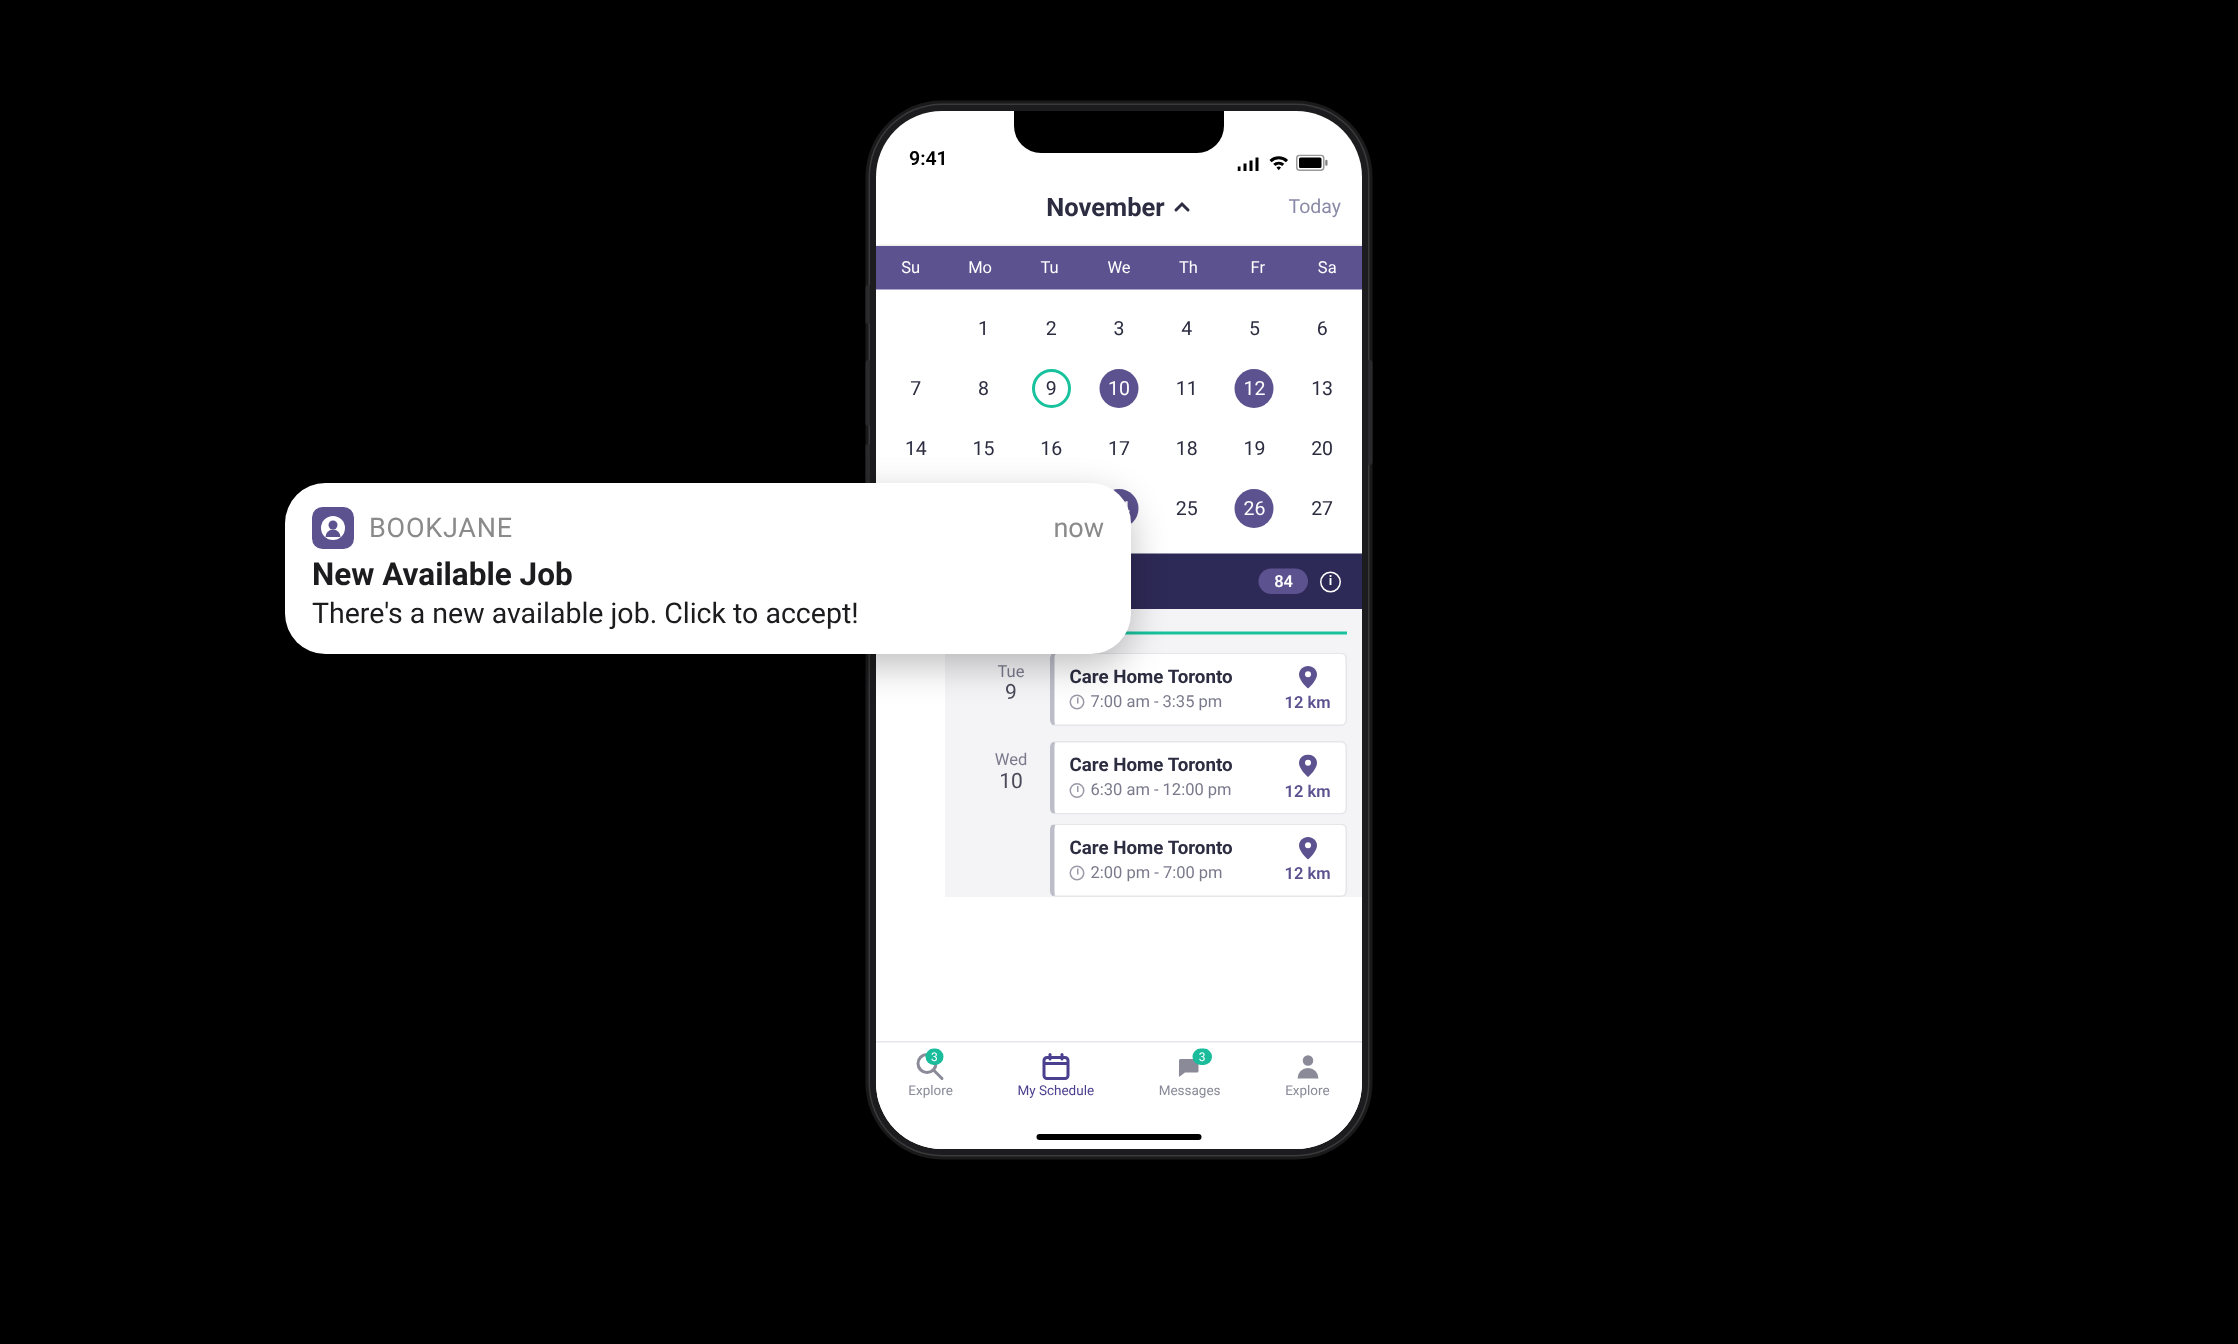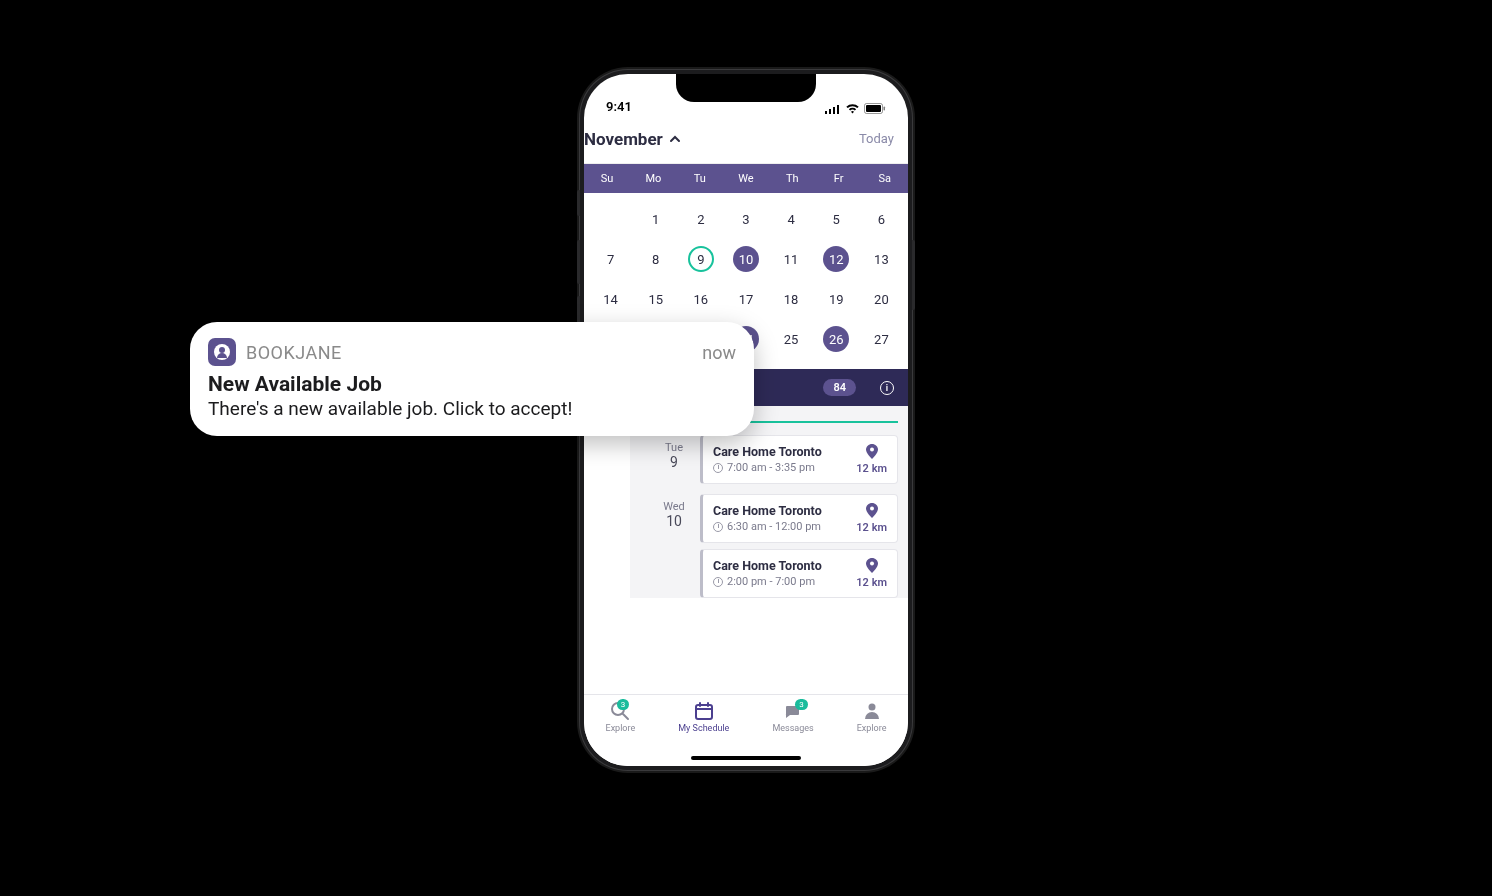--- a/index.html
+++ b/index.html
@@ -75,21 +75,21 @@
     font-weight: 600;
   }
   .status-right { display: flex; gap: 4px; align-items: center; }
   .signal-icon, .wifi-icon, .battery-icon { display: inline-flex; }
 
   
   .app-header {
     height: 50px;
     display: flex;
     align-items: center;
-    justify-content: flex-start;
+    justify-content: center;
     position: relative;
     border-bottom: 1px solid #eee;
   }
   .month-selector {
     font-size: 17px;
     font-weight: 700;
     color: #2d2d42;
     display: flex;
     align-items: center;
     gap: 6px;
@@ -144,21 +144,21 @@
     font-size: 12px;
     font-weight: 600;
     display: flex;
     align-items: center;
     justify-content: space-between;
     padding: 10px 14px;
   }
   .hours-right {
     display: flex;
     align-items: center;
-    gap: 24px;
+    gap: 8px;
   }
   .hours-pill {
     background: #5c528f;
     color: #fff;
     border-radius: 10px;
     padding: 2px 10px;
     font-size: 11px;
   }
   .info-circle {
     width: 14px; height: 14px;

